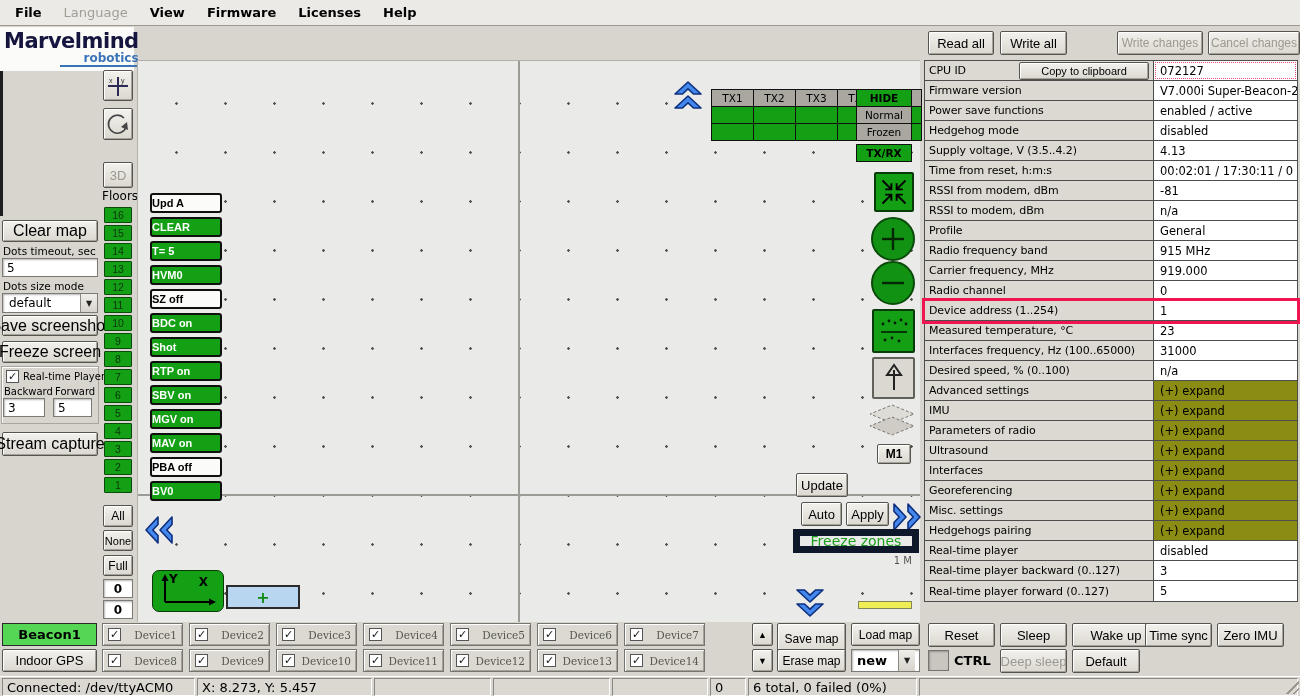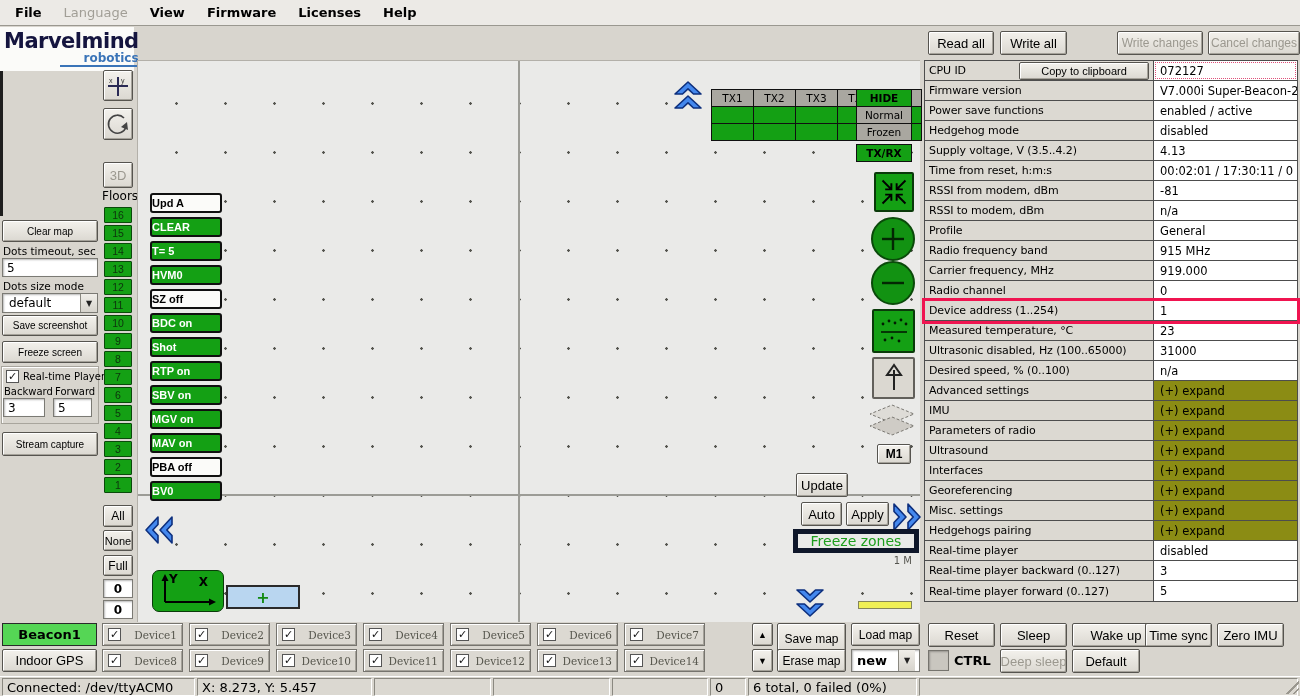--- a/index.html
+++ b/index.html
@@ -16,21 +16,21 @@
   .menu-item.disabled { color:#a19e96; font-weight:normal; }
 
   
   .logo-panel { position:absolute; left:0; top:27px; width:134px; height:44px; background:#fbfbf9; display:flex; align-items:flex-start; padding:3px 2px 0 4px; }
   .logo-brand { font-size:21px; font-weight:bold; color:#15153f; letter-spacing:-0.5px; line-height:22px; }
   .logo-sub { font-size:12px; font-weight:bold; color:#3a74b8; text-align:right; border-bottom:2px solid #3a74b8; line-height:13px; }
 
   .dark-strip { position:absolute; left:0; top:71px; width:3px; height:145px; background:#1e1e1e; }
 
   
-  .sb-btn { position:absolute; left:2px; width:96px; font-size:10px; }
+  .sb-btn { position:absolute; left:2px; width:96px; font-size:16px; }
   .sb-label { position:absolute; left:3px; width:96px; font-size:10.5px; white-space:nowrap; }
   .sb-input { position:absolute; left:2px; width:96px; height:19px; }
   .frame { position:absolute; left:1px; top:366px; width:98px; height:58px; border:1px solid #a8a59d; box-shadow:inset 1px 1px 0 #fff; }
   .cb { display:inline-flex; width:13px; height:13px; background:#fff; border:1px solid #555; align-items:center; justify-content:center; font-size:11px; font-weight:bold; color:#111; line-height:1; }
   .cb.checked::after { content:"✓"; }
   .combo-arrow { width:17px; height:100%; margin-left:auto; background:linear-gradient(#f0eee9,#d6d3cc); border-left:1px solid #8a8880; display:flex; align-items:center; justify-content:center; font-size:8px; color:#222; }
 
   
   .tool-btn { position:absolute; left:103px; width:30px; }
   .floors-list { position:absolute; left:104px; top:207px; width:28px; }
@@ -54,21 +54,21 @@
   .txside .txcell { width:56px; }
   .txcell.txrx { margin-top:3px; font-weight:bold; }
   .txcell.bold { font-weight:bold; }
 
   .chev { position:absolute; }
   .icon-box { position:absolute; display:flex; align-items:center; justify-content:center; }
   .greenbox { background:#14a014; border:2px solid #0a3a0a; border-radius:2px; }
   .circle { border-radius:50%; background:#129212; border:2px solid #0a4a0a; }
   .graybox { background:#dbd8d1; border:2px solid #62605b; border-radius:2px; }
 
-  .freeze-zones { position:absolute; left:793px; top:529px; width:126px; height:24px; border:5px solid #0f172a; background:#eaeae8; color:#1d9e1d; font-size:14px; display:flex; align-items:center; justify-content:center; }
+  .freeze-zones { position:absolute; left:793px; top:529px; width:126px; height:24px; border:7px solid #0f172a; background:#eaeae8; color:#1d9e1d; font-size:14px; display:flex; align-items:center; justify-content:center; }
   .scale-bar { position:absolute; left:858px; top:601px; width:54px; height:8px; background:#efef55; border:1px solid #85855a; }
   .scale-label { position:absolute; left:858px; top:555px; width:54px; font-size:10px; color:#55554f; text-align:right; }
 
   .axisbox { position:absolute; left:152px; top:570px; width:72px; height:42px; background:#14a014; border:1px solid #0a3a0a; border-radius:7px; }
   .axisbox .ylab { position:absolute; left:16px; top:1px; font-size:12px; font-weight:bold; }
   .axisbox .xlab { position:absolute; right:15px; top:4px; font-size:12px; font-weight:bold; }
   .plusbox { position:absolute; left:226px; top:585px; width:74px; height:24px; background:#b9d6f0; border:2px solid #2a2a2a; display:flex; align-items:center; justify-content:center; color:#128a12; font-size:16px; font-weight:bold; }
 
   
   .ptable { position:absolute; left:924px; top:60px; width:374px; border:1px solid #4d4d4d; background:#fff; }
@@ -440,21 +440,21 @@
           <div class="pl">Device address (1..254)</div>
           <div class="pv">1</div>
         </div>
 
         <div class="prow">
           <div class="pl">Measured temperature, °C</div>
           <div class="pv">23</div>
         </div>
 
         <div class="prow">
-          <div class="pl">Ultrasonic disabled, Hz (100..65000)</div>
+          <div class="pl">Interfaces frequency, Hz (100..65000)</div>
           <div class="pv">31000</div>
         </div>
 
         <div class="prow">
           <div class="pl">Desired speed, % (0..100)</div>
           <div class="pv">n/a</div>
         </div>
 
         <div class="prow">
           <div class="pl">Advanced settings</div>

